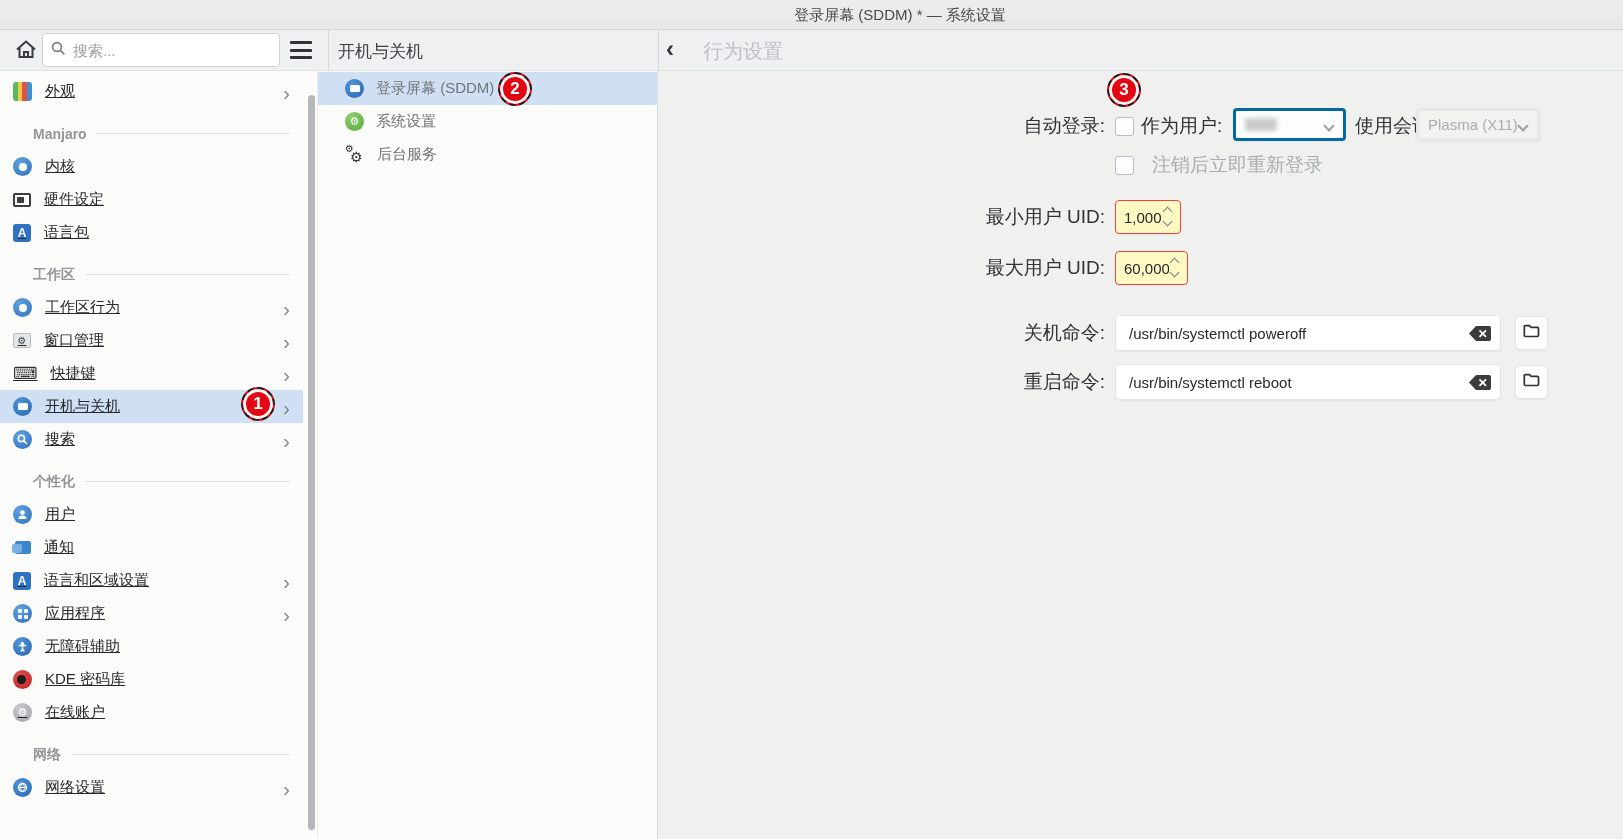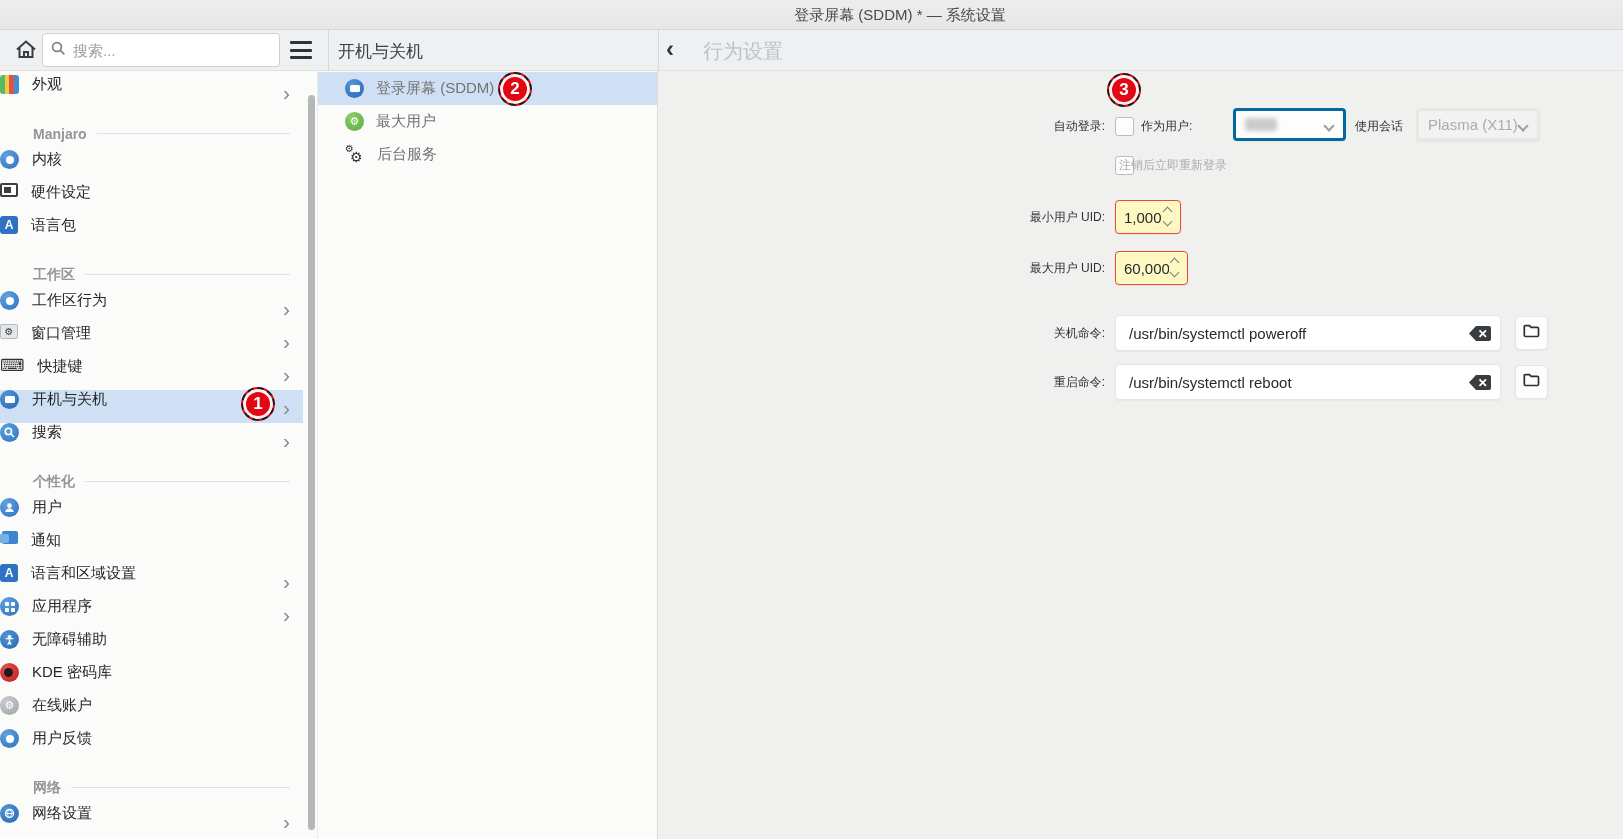--- a/index.html
+++ b/index.html
@@ -33,21 +33,21 @@
 
   
   .sidebar { position:absolute; left:0; top:71px; width:318px; height:768px; background:#fbfbfa; padding-top:4px; }
   .sidescroll { position:absolute; left:308px; top:95px; width:7px; height:735px; background:#b5b7b9; border-radius:3.5px; }
   .colsep1 { position:absolute; left:317px; top:71px; width:1px; height:768px; background:#ececec; }
   .midcol { position:absolute; left:318px; top:71px; width:339px; height:768px; background:#fbfbfa; padding-top:1px; }
   .colsep2 { position:absolute; left:657px; top:71px; width:1px; height:768px; background:#dcdddd; }
   .panel { position:absolute; left:658px; top:71px; width:965px; height:768px; background:#f0f0ef; }
 
   
-  .srow { position:relative; width:303px; height:33px; display:flex; cursor:pointer; }
+  .srow { position:relative; width:303px; height:33px; display:flex; align-items:center; padding-left:13px; cursor:pointer;text-decoration:underline; }
   .srow.sel { background:#cfe0f4; }
   .srow .lbl { font-size:15px; color:#26292c; margin-left:13px; white-space:nowrap; }
   .srow .chev { position:absolute; right:13px; top:50%; transform:translateY(-50%); font-size:21px; color:#85898d; line-height:1; }
   .ssec { height:33px; margin-top:9px; display:flex; align-items:center; padding-left:10px;margin-left:23px; }
   .ssec .seclbl { font-size:14px; font-weight:bold; color:#939699; white-space:nowrap; }
   .ssec .rule { flex:1; height:1px; background:#e0e1e2; margin:0 28px 0 10px; }
 
   
   .mrow { position:relative; width:339px; height:33px; display:flex; align-items:center; padding-left:27px; cursor:pointer; }
   .mrow.sel { background:#cfe0f4; }
@@ -75,21 +75,21 @@
   .ic-gears { position:relative; width:20px; min-width:20px; height:19px; color:#2b2e30; }
   .ic-gears .g1 { position:absolute; left:5px; top:4px; font-size:14px; }
   .ic-gears .g2 { position:absolute; left:0; top:-2px; font-size:10px; }
   .ic-notify { width:16px; height:13px; min-width:16px; background:#3d86cf; border-radius:2px; position:relative; margin-left:2px; }
   .ic-notify::after { content:""; position:absolute; left:-3px; top:3px; width:10px; height:9px; background:#79b0e2; border-radius:2px; }
   .gridic { display:grid; grid-template-columns:4px 4px; grid-gap:2px; }
   .gridic span { width:4px; height:4px; background:#fff; border-radius:1px; }
   .wallet-dot { width:9px; height:9px; background:#1c1c1c; border-radius:50%; margin-right:3px; }
 
   
-  .flabel { position:absolute; width:190px; text-align:right; font-size:12px; color:#2f3336; height:22px; line-height:22px; white-space:nowrap; }
+  .flabel { position:absolute; width:190px; text-align:right; font-size:19px; color:#2f3336; height:22px; line-height:22px; white-space:nowrap; }
   .flabel.inline { text-align:left; }
   .flabel.dim { color:#a9aeb2; }
   .checkbox { position:absolute; width:19px; height:19px; background:#fdfdfd; border:1px solid #b9bdc1; border-radius:3px; }
   .combo { position:absolute; height:33px; background:#fdfdfd; border:3px solid #0369a1; border-radius:4px;
     box-shadow:0 1px 2px rgba(0,0,0,0.05); display:flex; align-items:center; padding:0 26px 0 9px; }
   .combo.disabled { background:#f2f2f1; border-color:#e7e7e6; }
   .combo .val { font-size:15px; color:#a9adb0; white-space:nowrap; }
   .redact { width:32px; height:13px; background:#c9cbcd; border-radius:2px; filter:blur(2px); }
   .cchev { position:absolute; right:10px; top:11px; width:8px; height:8px; border-right:2px solid #9ca0a3; border-bottom:2px solid #9ca0a3; transform:rotate(45deg); }
   .spin { position:absolute; height:34px; background:#fef9c3; border:1px solid #ef4444; border-radius:4px;
@@ -265,26 +265,20 @@
   <div class="srow">
     <span class="cic c-red">
         <span class="wallet-dot"></span>
       </span>
     <span class="lbl">KDE 密码库</span>
   </div>
   <div class="srow">
     <span class="cic c-gray">⚙</span>
     <span class="lbl">在线账户</span>
   </div>
-  <div class="srow">
-    <span class="cic c-blue">
-        <span class="dot"></span>
-      </span>
-    <span class="lbl">用户反馈</span>
-  </div>
 
   <div class="ssec">
     <span class="seclbl">网络</span>
       <span class="rule"></span>
   </div>
 
   <div class="srow">
     <span class="cic c-blue2">
       <svg width="11" height="11" viewBox="0 0 11 11">
           <circle cx="5.5" cy="5.5" r="4" fill="none" stroke="#fff" stroke-width="1.3"></circle>
@@ -300,21 +294,21 @@
 
 <div class="midcol">
   <div class="mrow sel">
     <span class="cic c-blue2">
         <span class="scr"></span>
       </span>
     <span class="lbl">登录屏幕 (SDDM)</span>
   </div>
   <div class="mrow">
     <span class="cic c-green">⚙</span>
-    <span class="lbl">最大用户</span>
+    <span class="lbl">系统设置</span>
   </div>
   <div class="mrow">
     <span class="ic-gears">
         <span class="g1">⚙</span>
         <span class="g2">⚙</span>
       </span>
     <span class="lbl">后台服务</span>
   </div>
 </div>
 <div class="colsep2"></div>
@@ -328,21 +322,21 @@
     <span class="redact"></span>
     <span class="cchev"></span>
   </div>
   <div class="flabel inline" style="left:697px; top:44px; width:70px;">使用会话</div>
   <div class="combo disabled" style="left:758px; top:37px; width:124px;">
     <span class="val">Plasma (X11)</span>
     <span class="cchev"></span>
   </div>
 
   <div class="checkbox" style="left:457px; top:85px;"></div>
-  <div class="flabel inline dim" style="left:461px; top:83px; width:220px;">注销后立即重新登录</div>
+  <div class="flabel inline dim" style="left:494px; top:83px; width:220px;">注销后立即重新登录</div>
 
   <div class="flabel" style="left:257px; top:135px;">最小用户 UID:</div>
   <div class="spin" style="left:457px; top:129px; width:66px;">
     <input value="1,000" style="">
     <span class="spbtn up">
         <span></span>
       </span>
     <span class="spbtn down">
         <span></span>
       </span>

